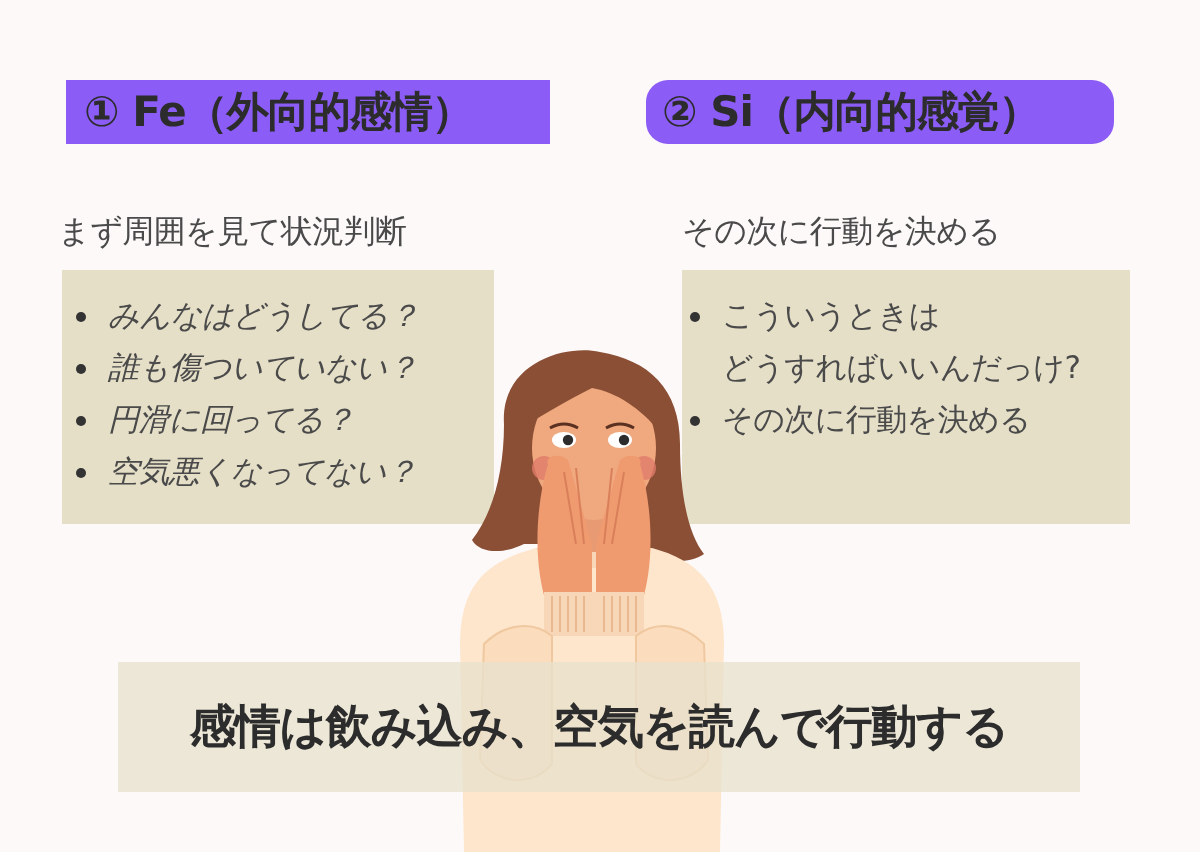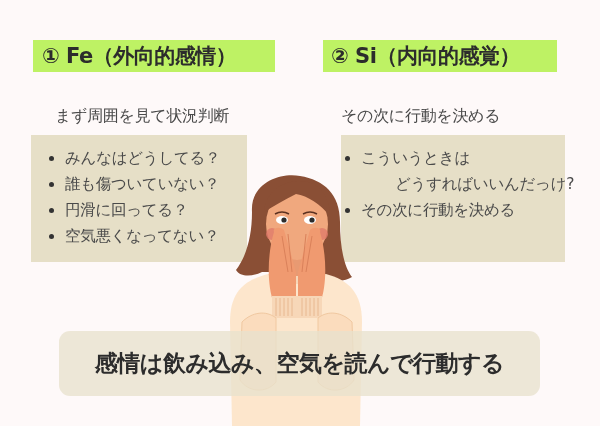--- a/index.html
+++ b/index.html
@@ -4,60 +4,60 @@
 <style>
   html, body { margin: 0; padding: 0; }
   body {
     width: 600px; height: 426px; overflow: hidden;
     background: #fef9f9; position: relative;
     font-family: "DejaVu Sans", "Liberation Sans", sans-serif;
     color: #333;
   }
   .header-box {
     position: absolute; top: 40px; height: 32px;
-    background: #bef264;
+    background: #8b5cf6;
     display: flex; align-items: center;
     font-size: 21px; font-weight: bold; color: #2c2c2c;
     white-space: nowrap; letter-spacing: -0.5px;
   }
   #h1 { left: 33px; width: 242px; padding-left: 9px; box-sizing: border-box; }
-  #h2 { left: 323px; width: 234px; padding-left: 8px; box-sizing: border-box; }
+  #h2 { left: 323px; width: 234px; padding-left: 8px; box-sizing: border-box; border-radius: 11px; }
   .subtitle {
     position: absolute; top: 106px; font-size: 16px; color: #4a4a4a;
     white-space: nowrap; letter-spacing: -0.3px;
   }
-  #sub1 { left: 29px; margin-left: 26px; }
+  #sub1 { left: 29px; }
   #sub2 { left: 341px; text-align: right; }
   .list-box {
     position: absolute; top: 135px; height: 127px;
     background: #e6dfc7; box-sizing: border-box;
     padding-top: 10px;
   }
-  #list1 { left: 31px; width: 216px; padding-left: 16px; }
+  #list1 { left: 31px; width: 216px; padding-left: 5px; font-style: italic; }
   #list2 { left: 341px; width: 224px; padding-left: 2px; }
   .list-box ul { list-style: none; margin: 0; padding: 0; }
   .list-box li {
     position: relative; padding-left: 18px;
     font-size: 15.5px; line-height: 26px; color: #4a4a4a;
     white-space: nowrap; letter-spacing: -0.3px;
   }
   .list-box li .bullet {
     position: absolute; left: 2px; top: 11px;
     width: 5px; height: 5px; border-radius: 50%; background: #333;
   }
-  .list-box li .line2 { display: block; margin-left: 34px; }
+  .list-box li .line2 { display: block; }
   #woman {
     position: absolute; left: 222px; top: 172px; width: 150px; height: 254px;
   }
   .banner {
     position: absolute; left: 59px; top: 331px; width: 481px; height: 65px;
     background: rgba(232, 226, 205, 0.78);
     display: flex; align-items: center; justify-content: center;
     font-size: 23px; font-weight: bold; color: #2c2c2c;
-    white-space: nowrap; letter-spacing: -0.5px; border-radius: 11px;
+    white-space: nowrap; letter-spacing: -0.5px;
   }
 </style>
 </head>
 <body>
 
 <div class="header-box" id="h1">
   <span>① Fe（外向的感情）</span>
 </div>
 <div class="header-box" id="h2">
   <span>② Si（内向的感覚）</span>

